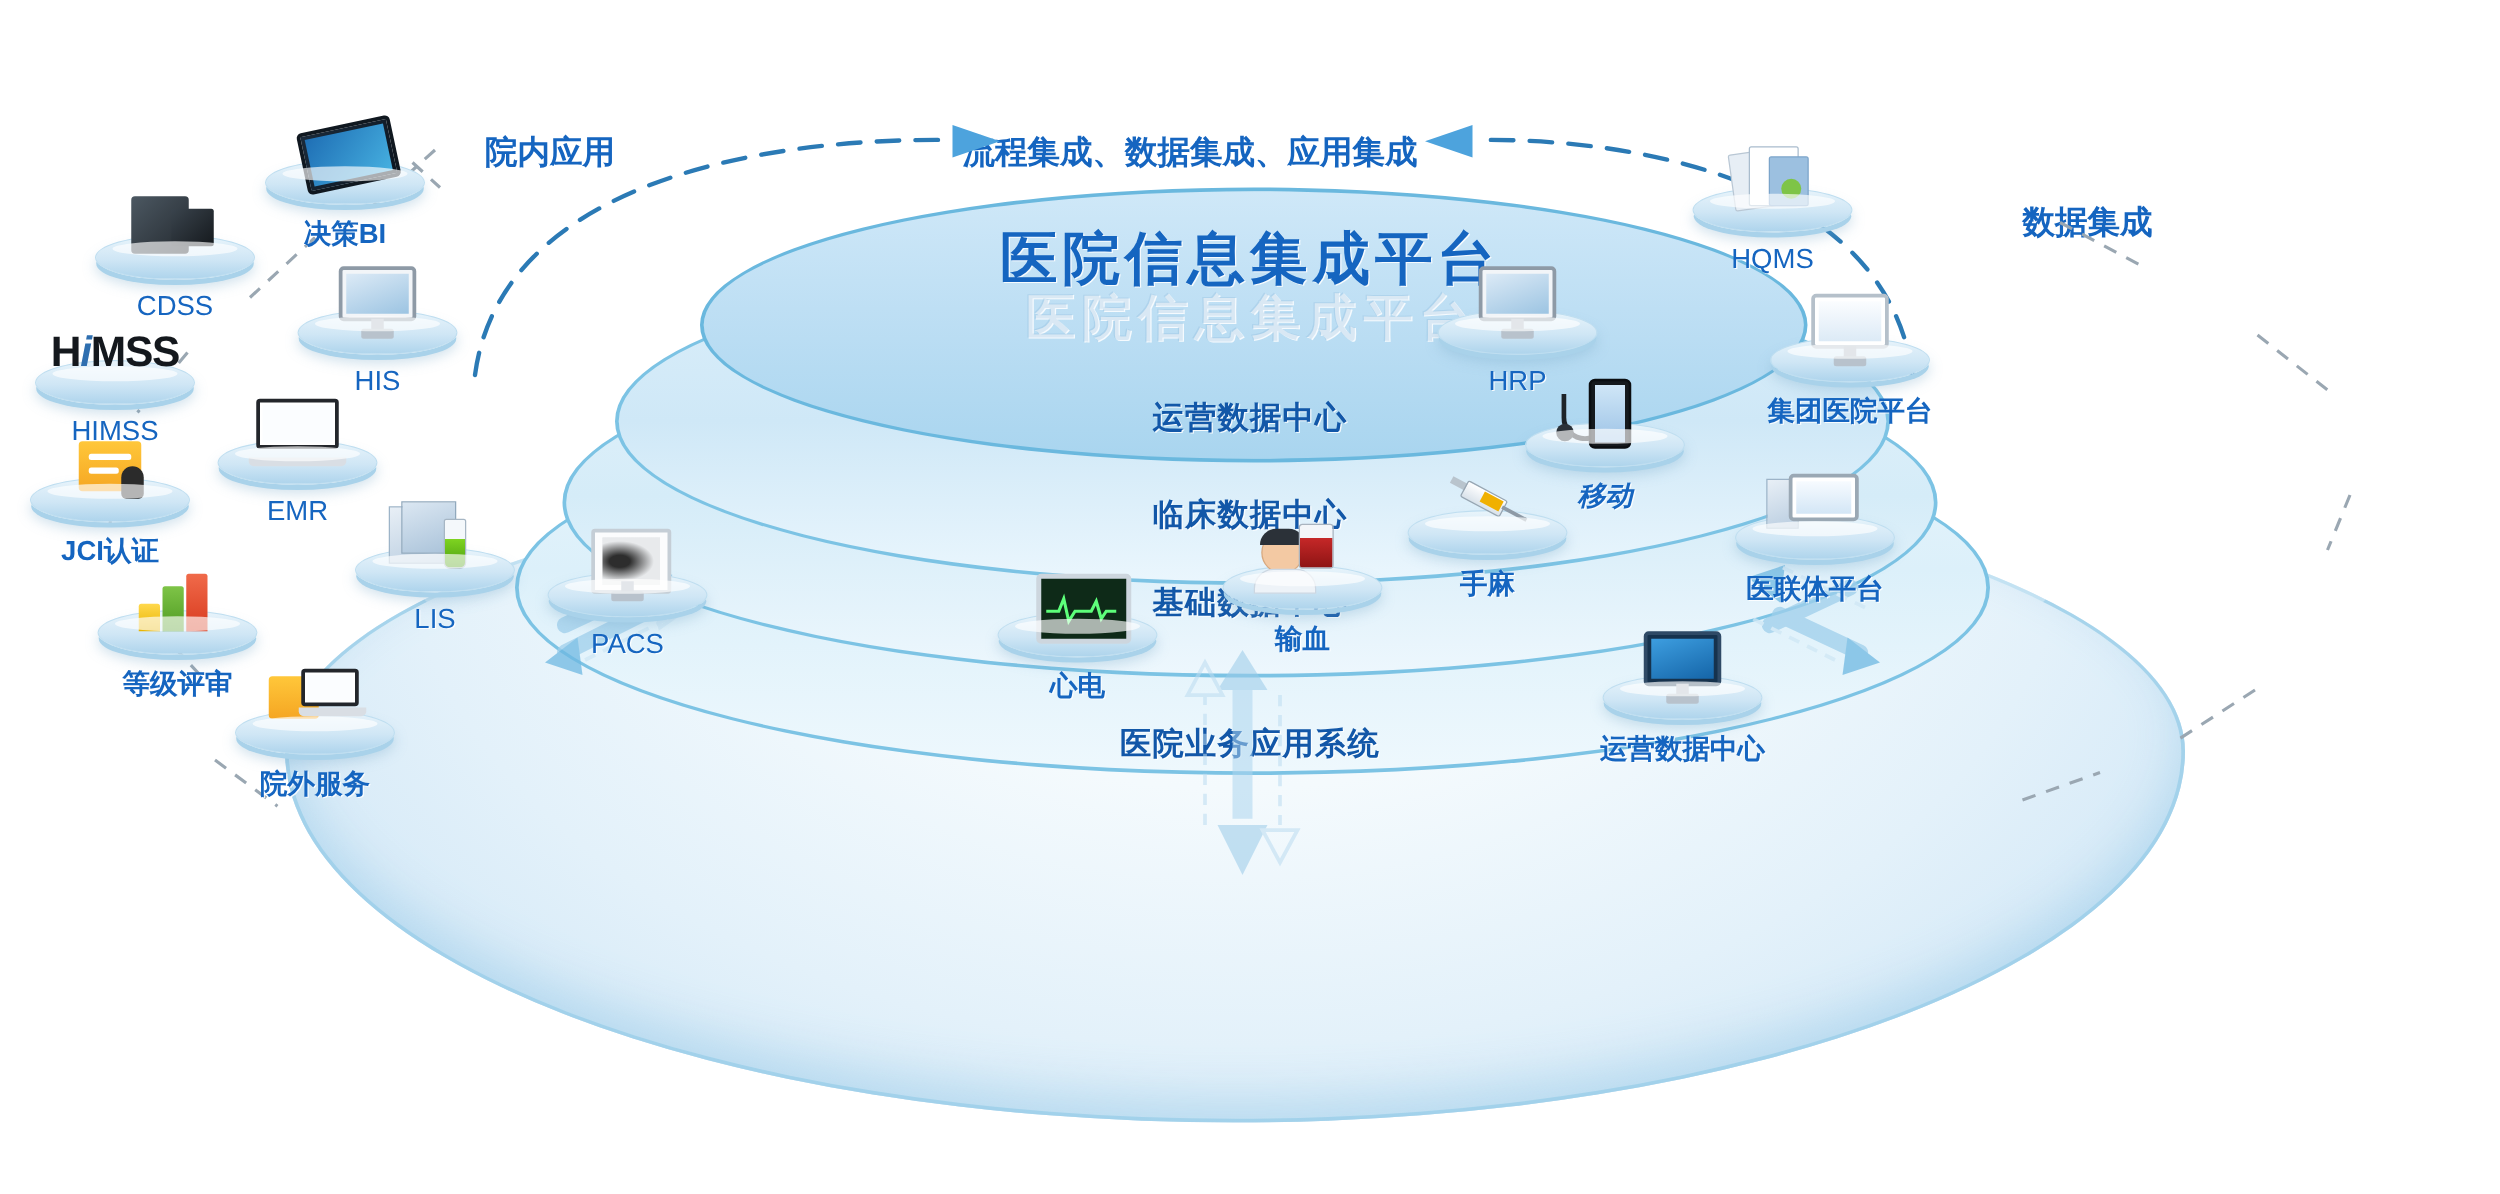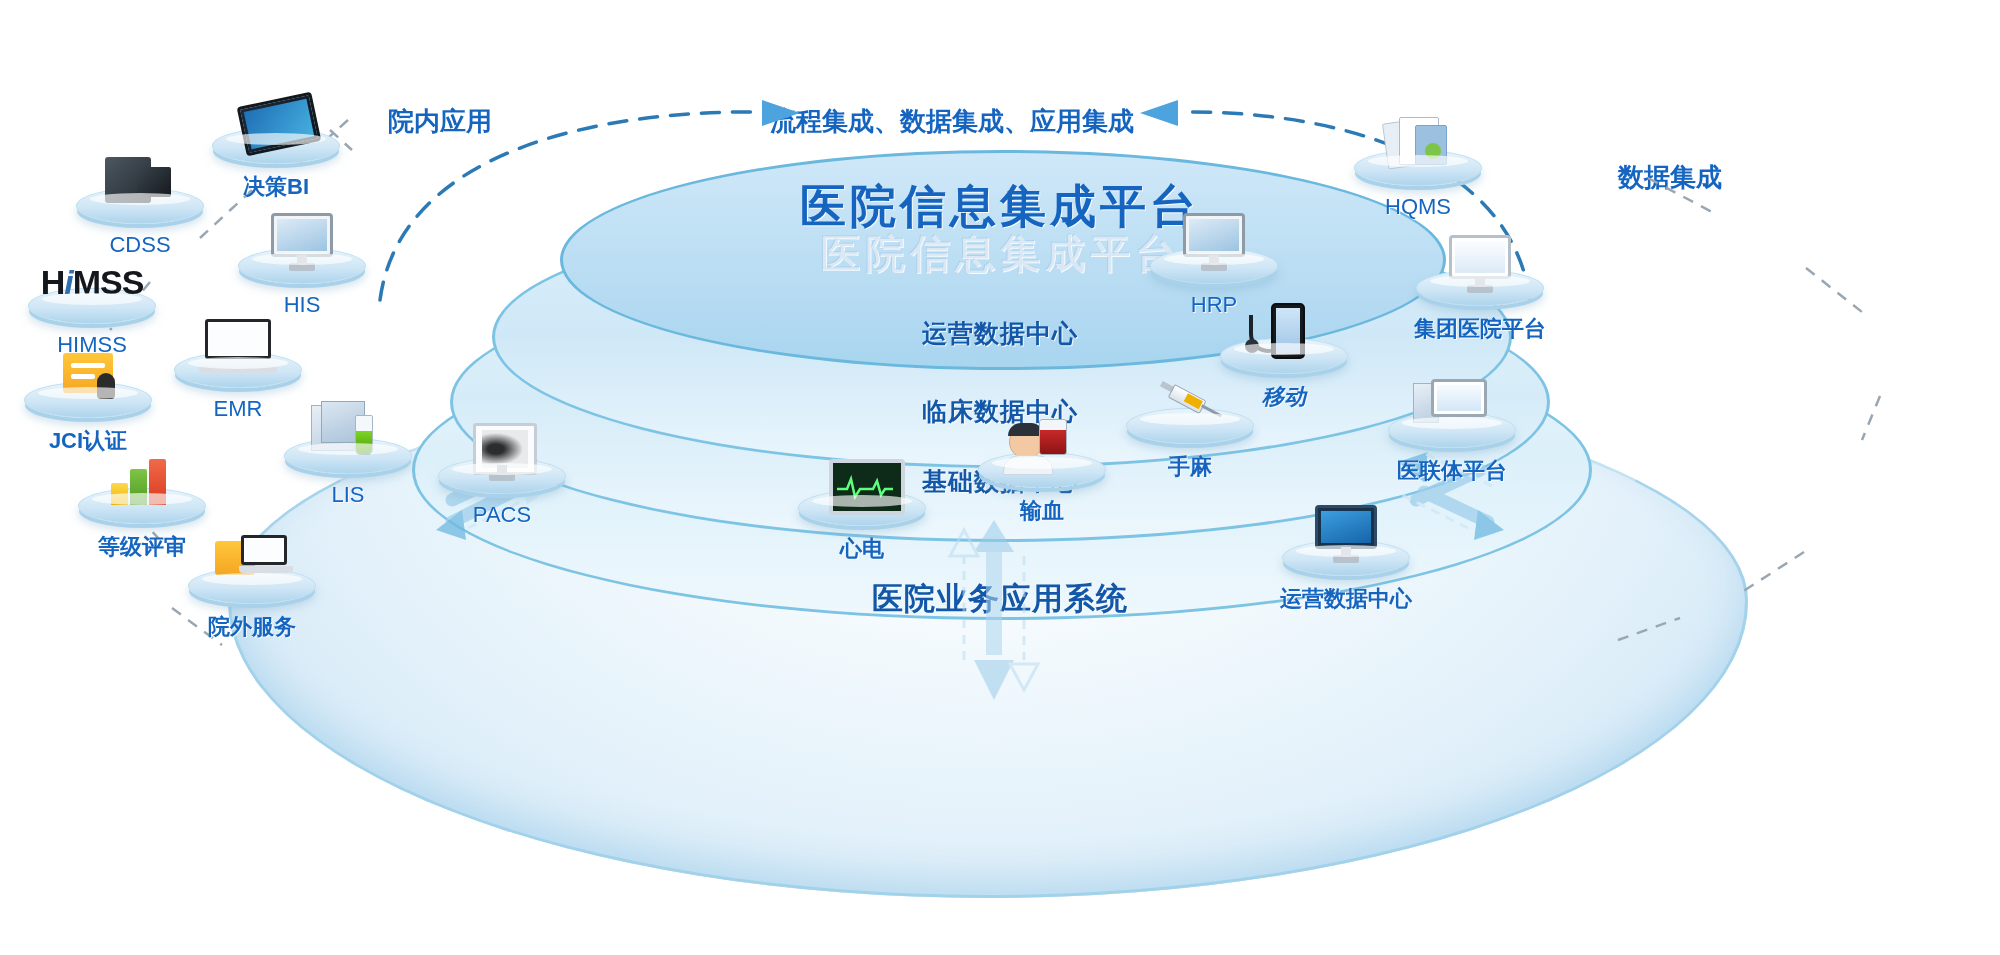--- a/index.html
+++ b/index.html
@@ -56,21 +56,21 @@
     left:0;right:0;top:176px;text-align:center;font-size:46px;color:#1565c0;
     letter-spacing:4px;
   }
   #platform-ghost{
     left:0;right:0;top:226px;text-align:center;font-size:40px;
     color:rgba(120,170,210,.22);letter-spacing:5px;
   }
   #lbl-odc{left:0;right:0;top:317px;text-align:center;font-size:25px;}
   #lbl-cdc{left:0;right:0;top:395px;text-align:center;font-size:25px;}
   #lbl-bdc{left:0;right:0;top:465px;text-align:center;font-size:25px;}
-  #lbl-biz{left:0;right:0;top:578px;text-align:center;font-size:31px;}
+  #lbl-biz{left:0;right:0;top:578px;text-align:center;font-size:25px;}
 
   
   .heading{position:absolute;color:#1565c0;font-weight:bold;font-size:26px;
            text-shadow:1px 1px 0 rgba(255,255,255,.9);white-space:nowrap;}
   #h-inner{left:388px;top:104px;}
   #h-outer{left:1618px;top:160px;}
   #h-integration{left:770px;top:104px;font-size:26px;}
 
   
   .node{position:absolute;width:160px;text-align:center;}

